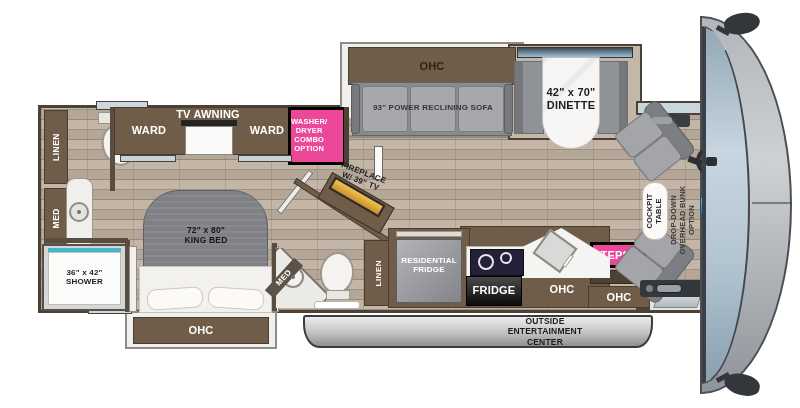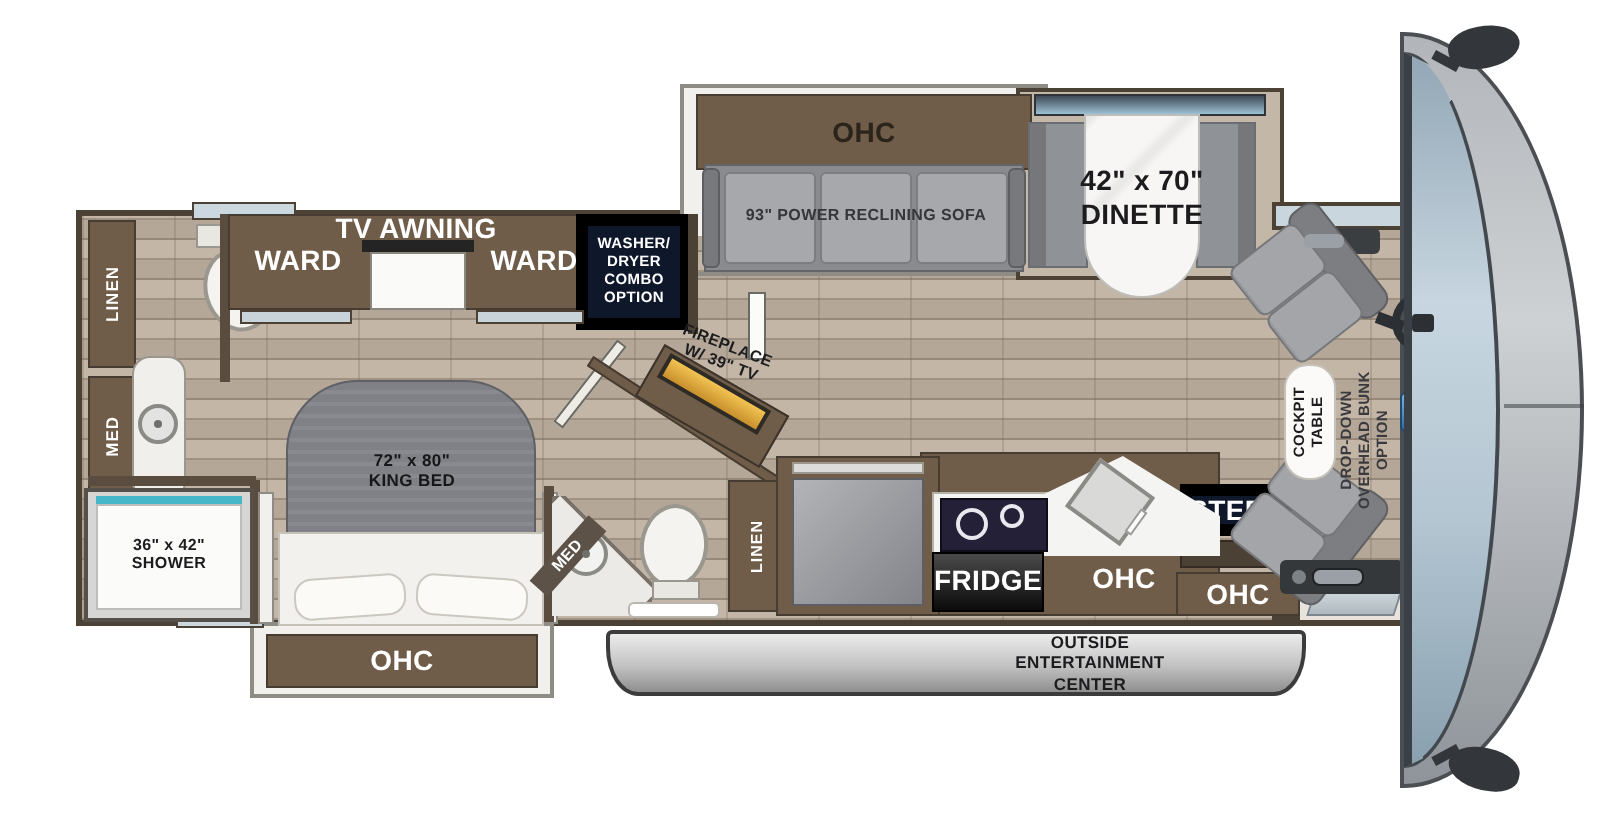--- a/index.html
+++ b/index.html
@@ -6,25 +6,25 @@
   .plan{position:relative;width:800px;height:408px;background:#fff;overflow:hidden;
         font-family:"Liberation Sans",sans-serif;-webkit-font-smoothing:antialiased;}
   .abs{position:absolute;box-sizing:border-box;}
   
   .wood{background-color:#beb0a0;
     background-image:
       repeating-linear-gradient(0deg, rgba(116,100,84,.45) 0 1px, rgba(255,255,255,0) 1px 10px),
       repeating-linear-gradient(90deg, rgba(116,100,84,.25) 0 1px, rgba(255,255,255,0) 1px 46px),
       repeating-linear-gradient(0deg, rgba(255,255,255,.08) 0 10px, rgba(0,0,0,.05) 10px 20px);}
   .cab{background:#6f5c49;border:1px solid #463c31;display:flex;align-items:center;justify-content:center;}
-  .cabdark{background:#0f172a;border:6px solid #000000;display:flex;align-items:center;justify-content:center;}
+  .cabdark{background:#ec4899;border:3px solid #000000;display:flex;align-items:center;justify-content:flex-start;}
   .wfr{background:#f2f0ec;border:2px solid #8f8c86;}
   .lbl{font-weight:700;white-space:pre-line;text-align:center;line-height:1.18;letter-spacing:.2px;}
   .w{color:#fff;} .k{color:#1c1c1f;} .dk{color:#2b241b;}
-  .f9{font-size:14px;} .f85{font-size:8.5px;} .f8{font-size:8px;} .f75{font-size:7.5px;} .f10{font-size:10px;}
+  .f9{font-size:11px;} .f85{font-size:8.5px;} .f8{font-size:8px;} .f75{font-size:7.5px;} .f10{font-size:10px;}
   .vlbl{writing-mode:vertical-rl;transform:rotate(180deg);font-weight:700;letter-spacing:.5px;}
   .rotwrap{position:absolute;left:50%;top:50%;transform:translate(-50%,-50%) rotate(-90deg);}
   .flexc{display:flex;align-items:center;justify-content:center;}
   .seat-back{position:absolute;background:#7c7e82;border:1px solid #5f6165;border-radius:7px;}
   .seat-cush{position:absolute;background:#a3a5a8;border:1px solid #75777b;border-radius:5px;
     background-image:linear-gradient(90deg, rgba(0,0,0,.08) 0 1px, transparent 1px);}
 </style>
 </head>
 <body>
 
@@ -133,20 +133,22 @@
   <div class="abs" style="left:598px;top:61px;width:30px;height:73px;background:#8f9296;border:1px solid #6a6d71;background-image:linear-gradient(-90deg,#75777b 0 8px,transparent 8px);z-index:3;"></div>
   <div class="abs" style="left:542px;top:57px;width:58px;height:92px;background:#f7f6f4;border:1px solid #bdbdb9;border-radius:0 0 29px 29px;background-image:linear-gradient(135deg, rgba(180,180,185,.25) 0 2%, transparent 6% 30%, rgba(180,180,185,.2) 34% 36%, transparent 40%);z-index:4;"></div>
   <div class="abs lbl k f9 flexc" style="left:534px;top:86px;width:74px;height:26px;z-index:5;">42" x 70"
 DINETTE</div>
 
   <div class="abs cab" style="left:460px;top:226px;width:150px;height:82px;z-index:3;"></div>
 
   <div class="abs cab" style="left:388px;top:228px;width:82px;height:80px;z-index:3;"></div>
   <div class="abs" style="left:396px;top:231px;width:66px;height:6px;background:#dcdcda;border:1px solid #9a978f;z-index:4;"></div>
   <div class="abs" style="left:396px;top:239px;width:66px;height:64px;background:linear-gradient(135deg,#b2b4b7,#82848a);border:1px solid #5c5e62;z-index:4;"></div>
+  <div class="abs lbl w f8 flexc" style="left:396px;top:252px;width:66px;height:26px;z-index:5;">RESIDENTIAL
+FRIDGE</div>
 
   <div class="abs" style="left:466px;top:246px;width:100px;height:32px;background:#f4f4f2;border:1px solid #b5b2aa;z-index:4;"></div>
   <div class="abs" style="left:520px;top:228px;width:90px;height:50px;clip-path:polygon(0 40%,46% 0,100% 60%,100% 100%,0 100%);background:#f4f4f2;z-index:4;"></div>
   <div class="abs" style="left:538px;top:236px;width:34px;height:30px;background:#d9d9d7;border:2px solid #8a8a86;transform:rotate(36deg);z-index:5;"></div>
   <div class="abs" style="left:566px;top:254px;width:4px;height:14px;background:#fcfcfa;border:1px solid #9a9a96;transform:rotate(36deg);z-index:6;"></div>
 
   <div class="abs" style="left:470px;top:249px;width:54px;height:27px;background:#232038;border:1px solid #0e0d18;z-index:5;"></div>
   <div class="abs" style="left:478px;top:254px;width:16px;height:16px;border:2px solid #e8e8ee;border-radius:50%;z-index:6;"></div>
   <div class="abs" style="left:500px;top:252px;width:12px;height:12px;border:2px solid #e8e8ee;border-radius:50%;z-index:6;"></div>
 

